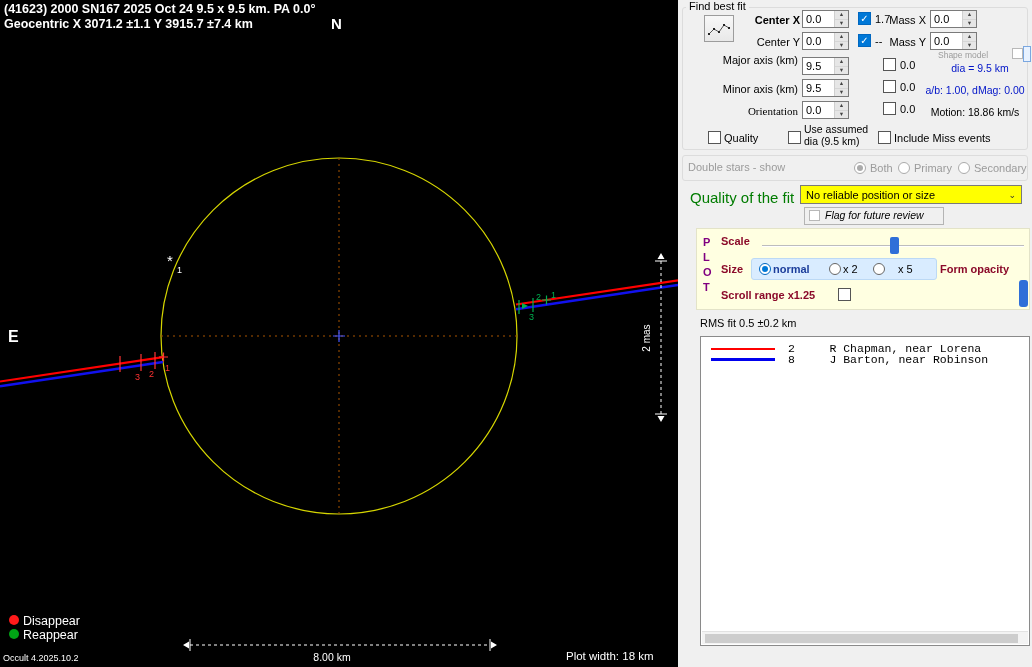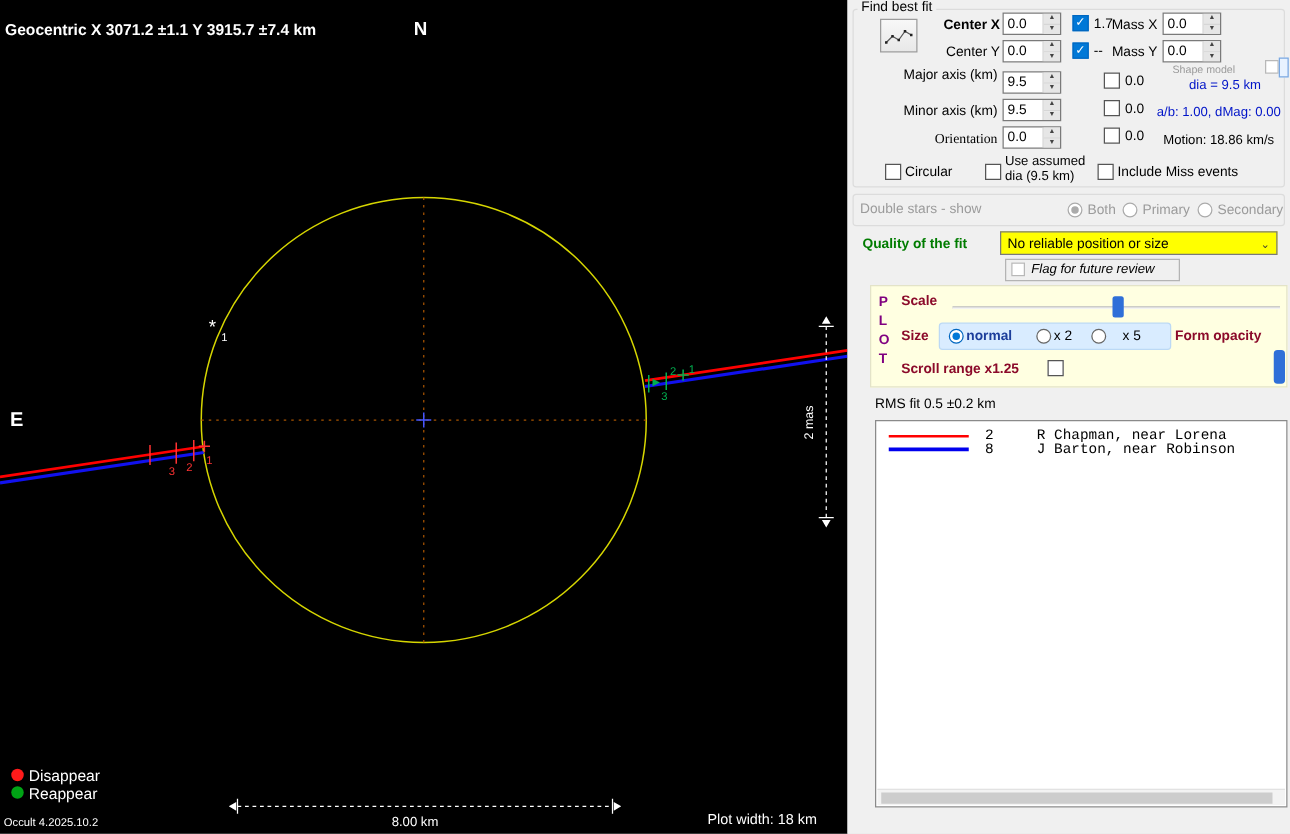--- a/index.html
+++ b/index.html
@@ -48,21 +48,21 @@
   .radio.sel::after { content:""; position:absolute; left:2px; top:2px; width:6px; height:6px;
                       border-radius:50%; background:#0078d7; }
   .radio.dis { border-color:#ababab; }
   .radio.dis.sel::after { background:#ababab; }
 
   .btn { position:absolute; background:linear-gradient(#f8f8f8,#e8e8e8);
          border:1px solid #9c9c9c; display:flex; align-items:center; justify-content:center; }
 
   .blue-info { position:absolute; color:#0014c8; font-size:10.5px; white-space:nowrap; }
   .black-info{ position:absolute; color:#000;    font-size:10.5px; white-space:nowrap; }
-  .green-b { color:#007c00; font-weight:bold; font-size:11px; }
+  .green-b { color:#007c00; font-weight:normal; font-size:15px; }
   .maroon  { color:#8b0a2a; font-weight:bold; }
   .purple  { color:#800080; font-weight:bold; }
 
   .combo { position:absolute; left:122px; top:185px; width:222px; height:19px; background:#ffff00;
            border:1px solid #7a7a7a; display:flex; align-items:center; padding:0 5px; font-size:11px; }
   .combo .ddl { margin-left:auto; font-size:9px; color:#333; }
 
   .flagbox { position:absolute; left:126px; top:207px; width:140px; height:18px; border:1px solid #b4b4b4; }
   .italic { font-style:italic; font-size:10.5px; }
 
@@ -129,20 +129,21 @@
     <path d="M190 639 V651 M490 639 V651" stroke="#fff" stroke-width="1" fill="none"></path>
     <path d="M189 641.5 L183 645 L189 648.5 Z M491 641.5 L497 645 L491 648.5 Z" fill="#fff"></path>
     <text x="332" y="661" fill="#fff" font-size="10.5" text-anchor="middle">8.00 km</text>
 
     <circle cx="14" cy="620" r="5" fill="#ff1a1a"></circle>
     <text x="23" y="625" fill="#fff" font-size="12.5">Disappear</text>
     <circle cx="14" cy="634" r="5" fill="#00a315"></circle>
     <text x="23" y="639" fill="#fff" font-size="12.5">Reappear</text>
   </svg>
 
+  <div class="pt title1">(41623) 2000 SN167  2025 Oct 24   9.5 x 9.5 km. PA 0.0°</div>
   <div class="pt title2">Geocentric X 3071.2 ±1.1 Y 3915.7 ±7.4 km</div>
   <div class="pt north">N</div>
   <div class="pt east">E</div>
   <div class="pt version">Occult 4.2025.10.2</div>
   <div class="pt plotwidth">Plot width: 18 km</div>
 </div>
 
 <div class="panel">
 
   <div class="groupbox" style="left:4px;top:7px;width:346px;height:143px;"></div>
@@ -231,21 +232,21 @@
     <span class="spin-btns">
       <i>▲</i>
       <i>▼</i>
     </span>
   </div>
   <span class="cb" style="left:205px;top:102px;"></span>
   <div class="lbl" style="left:222px;top:103px;">0.0</div>
   <div class="black-info" style="left:244px;top:106px;width:106px;text-align:center;">Motion: 18.86 km/s</div>
 
   <span class="cb" style="left:30px;top:131px;"></span>
-  <div class="lbl" style="left:46px;top:132px;">Circular</div>
+  <div class="lbl" style="left:46px;top:132px;">Quality</div>
   <span class="cb" style="left:110px;top:131px;"></span>
   <div class="lbl" style="left:126px;top:124px;width:72px;white-space:normal;font-size:10.5px;line-height:11.5px;">Use assumed dia (9.5 km)</div>
   <span class="cb" style="left:200px;top:131px;"></span>
   <div class="lbl" style="left:216px;top:132px;">Include Miss events</div>
 
   <div class="groupbox" style="left:4px;top:155px;width:346px;height:26px;"></div>
   <div class="lbl gray" style="left:10px;top:161px;">Double stars - show</div>
   <span class="radio dis sel" style="left:176px;top:162px;"></span>
   <div class="lbl gray" style="left:192px;top:162px;">Both</div>
   <span class="radio dis" style="left:220px;top:162px;"></span>

